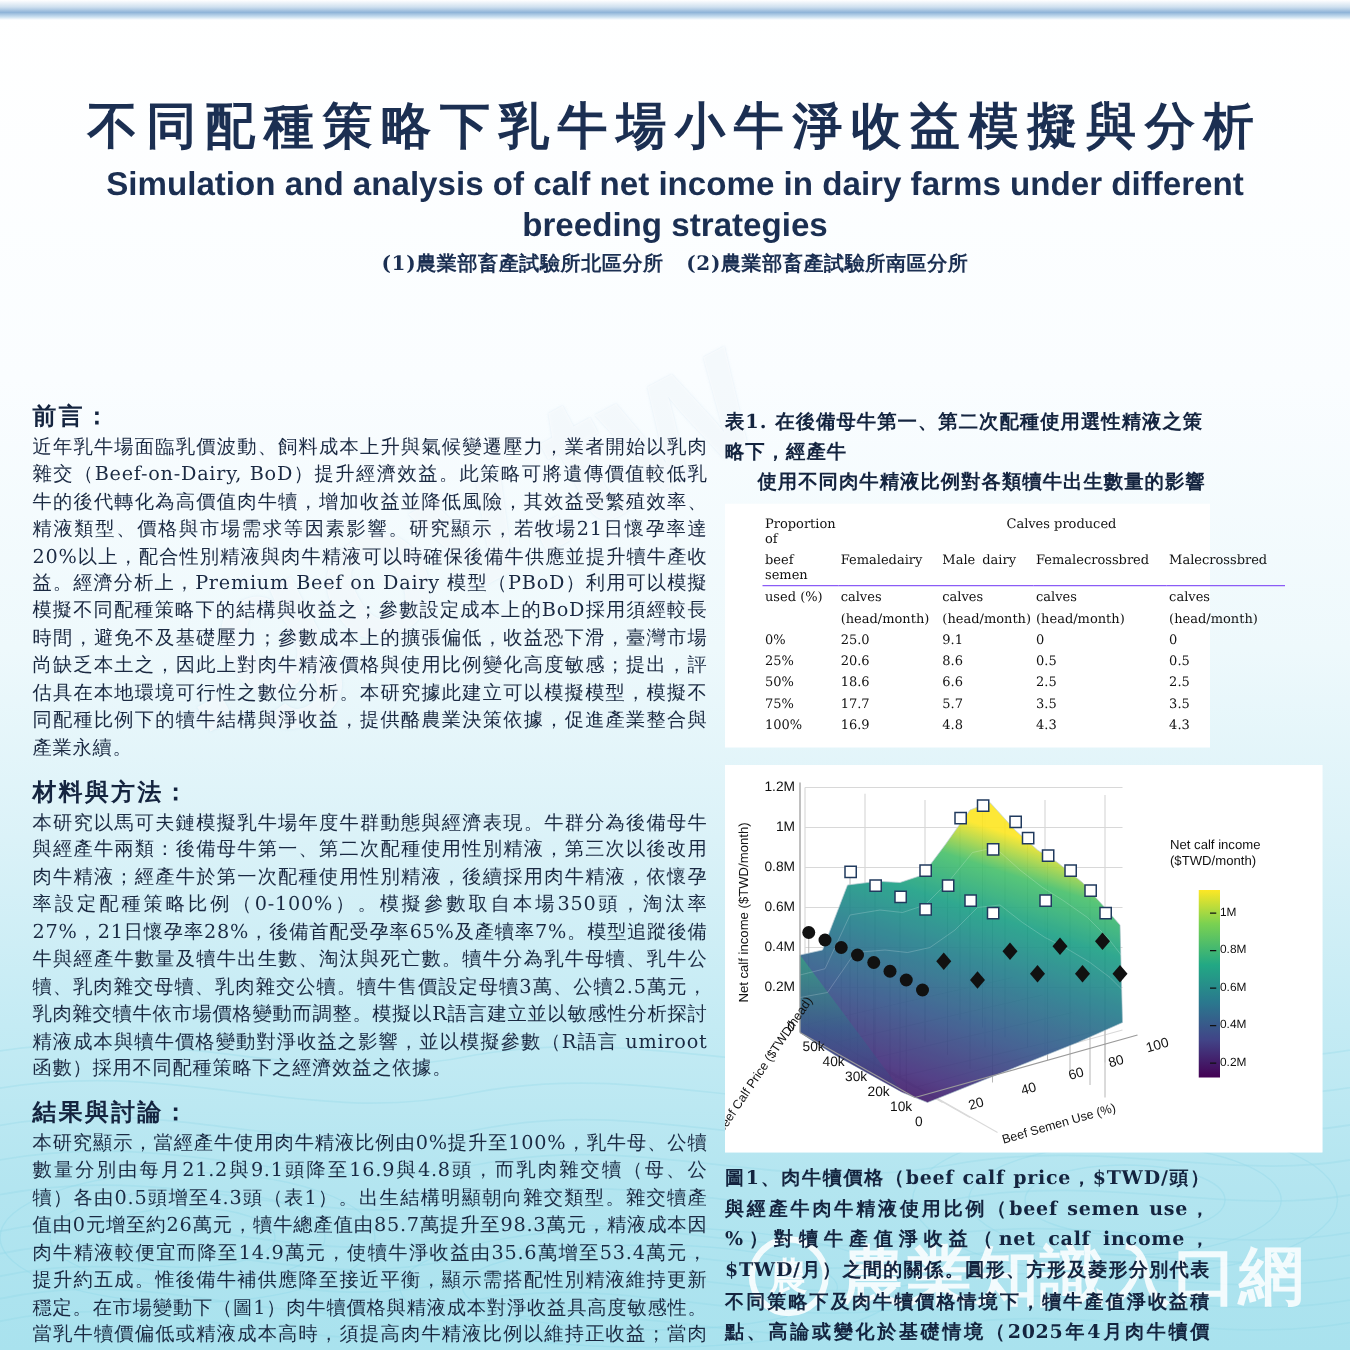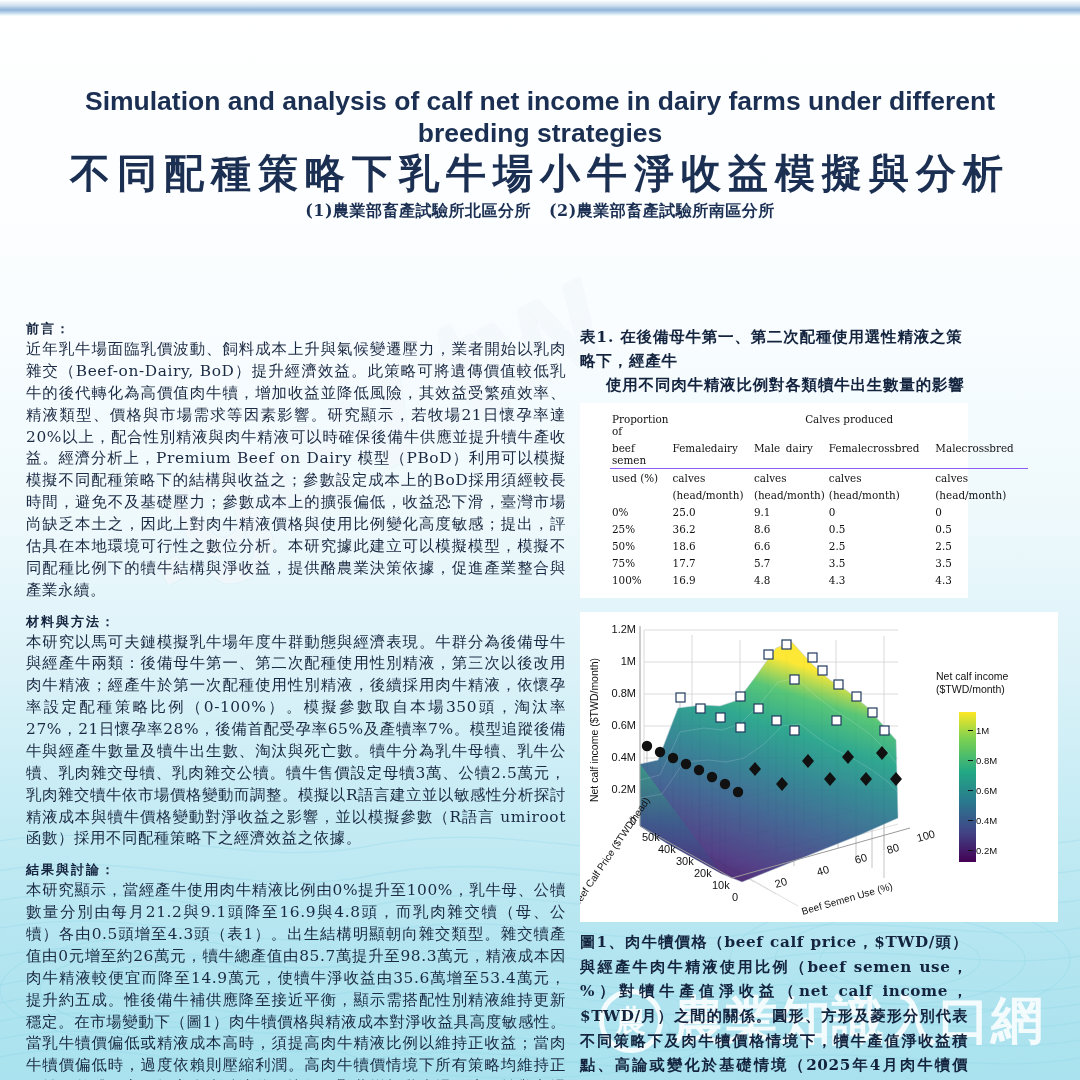--- a/index.html
+++ b/index.html
@@ -88,21 +88,21 @@
   
   #left-col {
     position:absolute; left:26px; top:320px; width:540px; z-index:5;
   }
   #right-col {
     position:absolute; left:580px; top:325px; width:388px; z-index:5;
   }
 
   .sec-head {
     font-family:Liberation Sans, sans-serif;
-    font-size:13px; font-weight:700; color:#14243f;
+    font-size:19px; font-weight:700; color:#14243f;
     letter-spacing:2px; margin-bottom:1px;
   }
   .sec-body {
     font-family:"DejaVu Serif", serif;
     font-size:15.4px; color:#1a2942;
     line-height:1.42; letter-spacing:.6px;
     text-align:justify; text-justify:inter-character;
     margin-bottom:11px;
   }
 
@@ -200,22 +200,22 @@
   </div>
 
   <div id="wm-gov">.gov.tw</div>
 
   <div id="wm-portal">
     <span class="logo-circle">農</span>
     <span class="wm-text">農業知識入口網</span>
   </div>
 
   <div id="header">
+    <div id="title-zh">不同配種策略下乳牛場小牛淨收益模擬與分析</div>
     <div id="title-en">Simulation and analysis of calf net income in dairy farms under different breeding strategies</div>
-    <div id="title-zh">不同配種策略下乳牛場小牛淨收益模擬與分析</div>
     <div id="affil"><span>(1)農業部畜產試驗所北區分所</span><span class="af-gap"></span><span>(2)農業部畜產試驗所南區分所</span></div>
   </div>
 
   <div id="left-col">
     <div>
       <div class="sec-head">前言：</div>
       <div class="sec-body">近年乳牛場面臨乳價波動、飼料成本上升與氣候變遷壓力，業者開始以乳肉雜交（Beef-on-Dairy, BoD）提升經濟效益。此策略可將遺傳價值較低乳牛的後代轉化為高價值肉牛犢，增加收益並降低風險，其效益受繁殖效率、精液類型、價格與市場需求等因素影響。研究顯示，若牧場21日懷孕率達20%以上，配合性別精液與肉牛精液可以時確保後備牛供應並提升犢牛產收益。經濟分析上，Premium Beef on Dairy 模型（PBoD）利用可以模擬模擬不同配種策略下的結構與收益之；參數設定成本上的BoD採用須經較長時間，避免不及基礎壓力；參數成本上的擴張偏低，收益恐下滑，臺灣市場尚缺乏本土之，因此上對肉牛精液價格與使用比例變化高度敏感；提出，評估具在本地環境可行性之數位分析。本研究據此建立可以模擬模型，模擬不同配種比例下的犢牛結構與淨收益，提供酪農業決策依據，促進產業整合與產業永續。</div>
     </div>
     <div>
       <div class="sec-head">材料與方法：</div>
@@ -286,21 +286,21 @@
         <tbody id="table-body">
             <tr>
               <td class="col0">0%</td>
               <td class="colx">25.0</td>
               <td class="colx">9.1</td>
               <td class="colx">0</td>
               <td class="colx">0</td>
             </tr>
             <tr>
               <td class="col0">25%</td>
-              <td class="colx">36.2</td>
+              <td class="colx">20.6</td>
               <td class="colx">8.6</td>
               <td class="colx">0.5</td>
               <td class="colx">0.5</td>
             </tr>
             <tr>
               <td class="col0">50%</td>
               <td class="colx">18.6</td>
               <td class="colx">6.6</td>
               <td class="colx">2.5</td>
               <td class="colx">2.5</td>

